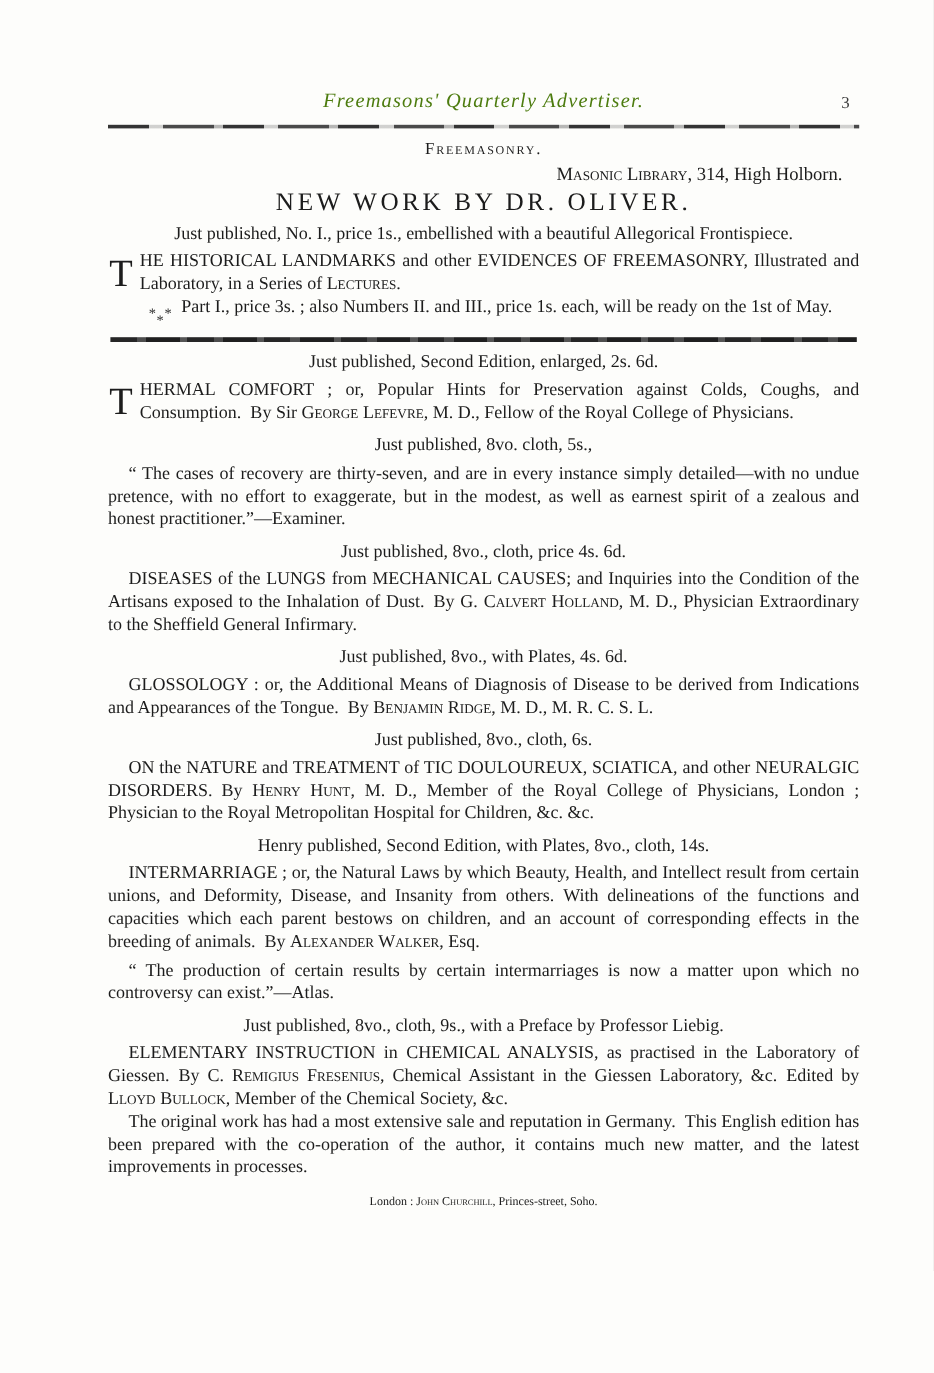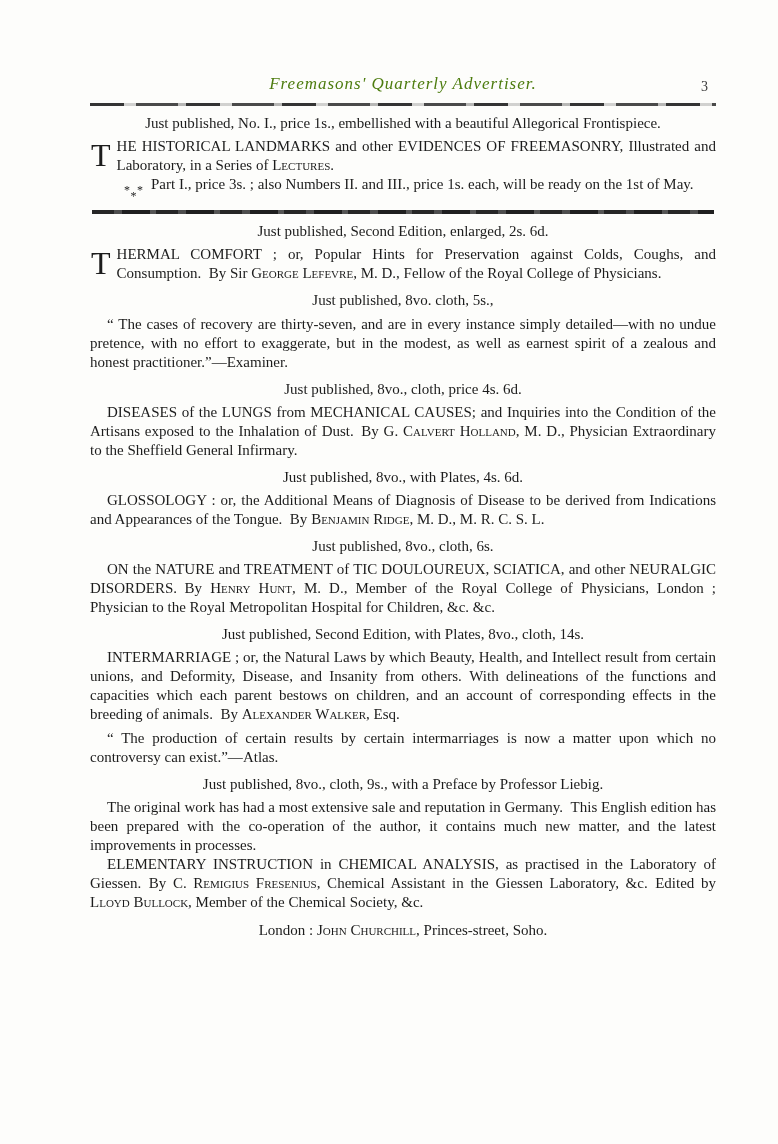--- a/index.html
+++ b/index.html
@@ -38,34 +38,39 @@
   .body-p.dc{text-indent:0;}
   .quote-p{margin:5px 0 0;text-align:justify;text-indent:17px;}
   .dropcap{float:left;font-size:32px;line-height:30px;padding:3px 6px 0 1px;}
   .run-sc{font-variant:small-caps;}
   .run-i{}
   .asterism{
     display:inline-flex;flex-direction:column;align-items:center;
     font-size:12px;line-height:6px;margin:0 6px 0 0;vertical-align:-5px;letter-spacing:2px;
   }
   .asterism span{display:block;}
-  .imprint{margin-top:9px;text-align:center;font-size:15px;}
+  .imprint{margin-top:9px;text-align:center;font-size:10px;}
   .ad{margin:0;}
 </style>
 </head>
 <body>
 
 <div class="page">
 
   <header class="running-head">
     <span class="rh-title">Freemasons' Quarterly Advertiser.</span>
     <span class="rh-page">3</span>
   </header>
   <div class="rule-header"></div>
 
+  <section>
+    <p class="section-heading">Freemasonry.</p>
+    <p class="library-line"><span class="run-sc">Masonic Library</span><span>, 314, High Holborn.</span></p>
+    <h1 class="headline">NEW WORK BY DR. OLIVER.</h1>
+  </section>
 
   <section class="ad">
     <p class="pub-line">Just published, No. I., price 1s., embellished with a beautiful Allegorical Frontispiece.</p>
     <p class="body-p dc"><span class="dropcap">T</span><span><span>HE HISTORICAL LANDMARKS and other EVIDENCES OF FREEMASONRY, Illustrated and Laboratory, in a Series of </span><span class="run-sc">Lectures</span><span>.</span></span></p>
     <p class="body-p"><span class="asterism">
           <span>* *</span>
           <span>*</span>
         </span><span><span>Part I., price 3s. ; also Numbers II. and III., price 1s. each, will be ready on the 1st of May.</span></span></p>
   </section>
 
@@ -90,26 +95,26 @@
     <p class="pub-line">Just published, 8vo., with Plates, 4s. 6d.</p>
     <p class="body-p"><span>GLOSSOLOGY : or, the Additional Means of Diagnosis of Disease to be derived from Indications and Appearances of the Tongue. By </span><span class="run-sc">Benjamin Ridge</span><span>, M. D., M. R. C. S. L.</span></p>
   </section>
 
   <section class="ad">
     <p class="pub-line">Just published, 8vo., cloth, 6s.</p>
     <p class="body-p"><span>ON the NATURE and TREATMENT of TIC DOULOUREUX, SCIATICA, and other NEURALGIC DISORDERS. By </span><span class="run-sc">Henry Hunt</span><span>, M. D., Member of the Royal College of Physicians, London ; Physician to the Royal Metropolitan Hospital for Children, &amp;c. &amp;c.</span></p>
   </section>
 
   <section class="ad">
-    <p class="pub-line">Just published, Second Edition, with Plates, 8vo., cloth, 14s.</p>
+    <p class="pub-line">Henry published, Second Edition, with Plates, 8vo., cloth, 14s.</p>
     <p class="body-p"><span>INTERMARRIAGE ; or, the Natural Laws by which Beauty, Health, and Intellect result from certain unions, and Deformity, Disease, and Insanity from others. With delineations of the functions and capacities which each parent bestows on children, and an account of corresponding effects in the breeding of animals. By </span><span class="run-sc">Alexander Walker</span><span>, Esq.</span></p>
     <p class="quote-p"><span>“ The production of certain results by certain intermarriages is now a matter upon which no controversy can exist.”—</span><span class="run-i">Atlas</span><span>.</span></p>
   </section>
 
   <section class="ad">
     <p class="pub-line">Just published, 8vo., cloth, 9s., with a Preface by Professor Liebig.</p>
+    <p class="body-p"><span>ELEMENTARY INSTRUCTION in CHEMICAL ANALYSIS, as practised in the Laboratory of Giessen. By C. </span><span class="run-sc">Remigius Fresenius</span><span>, Chemical Assistant in the Giessen Laboratory, &amp;c. Edited by </span><span class="run-sc">Lloyd Bullock</span><span>, Member of the Chemical Society, &amp;c.</span></p>
     <p class="body-p"><span>The original work has had a most extensive sale and reputation in Germany. This English edition has been prepared with the co-operation of the author, it contains much new matter, and the latest improvements in processes.</span></p>
-    <p class="body-p"><span>ELEMENTARY INSTRUCTION in CHEMICAL ANALYSIS, as practised in the Laboratory of Giessen. By C. </span><span class="run-sc">Remigius Fresenius</span><span>, Chemical Assistant in the Giessen Laboratory, &amp;c. Edited by </span><span class="run-sc">Lloyd Bullock</span><span>, Member of the Chemical Society, &amp;c.</span></p>
   </section>
 
   <p class="imprint"><span>London : </span><span class="run-sc">John Churchill</span><span>, Princes-street, Soho.</span></p>
 
 </div>
 
 </body></html>

